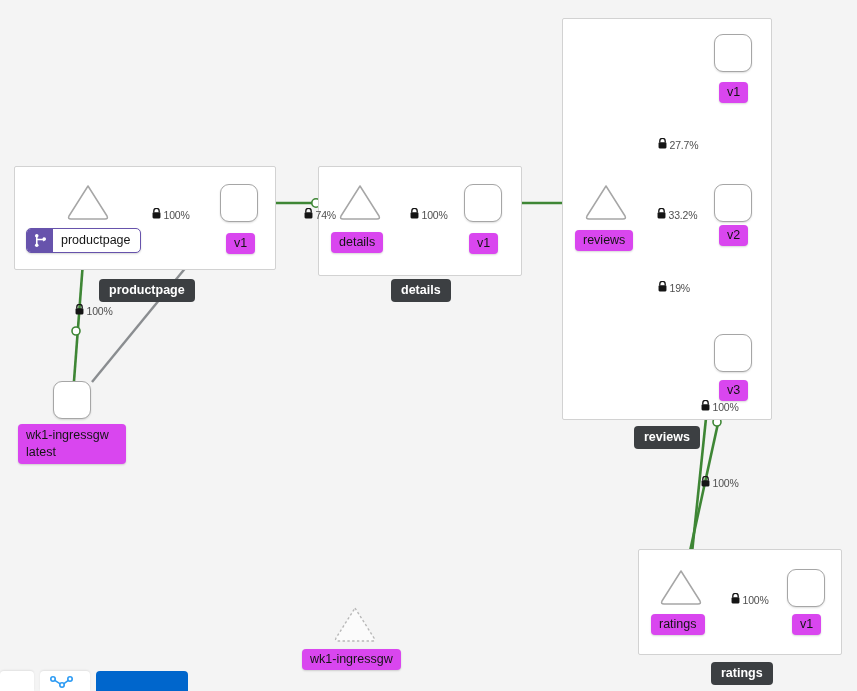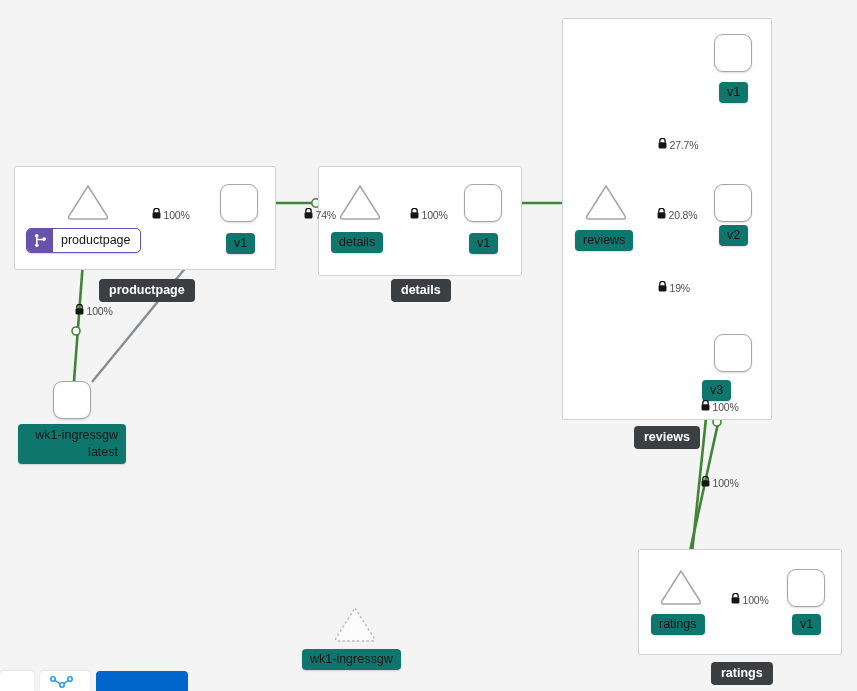--- a/index.html
+++ b/index.html
@@ -36,29 +36,29 @@
   
   .svc-node {
     position: absolute;
     width: 44px; height: 38px;
   }
   .svc-node svg { display:block; width: 44px; height: 38px; }
 
   
   .node-label {
     position: absolute;
-    background: #0f766e;
+    background: #d946ef;
     color: #151515;
     font-size: 12.5px;
     line-height: 15px;
     padding: 3px 8px;
     border-radius: 4px;
     box-shadow: 0 1px 2px rgba(0,0,0,0.16);
     white-space: pre;
-    text-align: right;
+    text-align: left;
   }
   .node-label.multi { line-height: 17px; }
 
   
   .label-with-badge {
     position: absolute;
     display: flex;
     align-items: stretch;
     background: #ffffff;
     border: 1px solid #6753ac;
@@ -261,21 +261,21 @@
   <div class="node-label" style="left:331px; top:232px;">details</div>
 
   <div class="node-label" style="left:469px; top:233px;">v1</div>
 
   <div class="node-label" style="left:575px; top:230px;">reviews</div>
 
   <div class="node-label" style="left:719px; top:82px;">v1</div>
 
   <div class="node-label" style="left:719px; top:225px;">v2</div>
 
-  <div class="node-label" style="left:702px; top:380px;">v3</div>
+  <div class="node-label" style="left:719px; top:380px;">v3</div>
 
   <div class="node-label" style="left:651px; top:614px;">ratings</div>
 
   <div class="node-label" style="left:792px; top:614px;">v1</div>
 
   <div class="node-label multi" style="left:18px; top:424px; width:108px;">wk1-ingressgw
 latest</div>
 
   <div class="node-label" style="left:302px; top:649px;">wk1-ingressgw</div>
 
@@ -334,21 +334,21 @@
     <span class="pct">27.7%</span>
   </div>
 
   <div class="edge-label" style="left:639px; top:196px;">
     <span class="lock">
       <svg width="9" height="11" viewBox="0 0 10 12">
           <path d="M2 5 V3.3 A3 3 0 0 1 8 3.3 V5" fill="none" stroke="#151515" stroke-width="1.5"></path>
           <rect x="0.6" y="4.7" width="8.8" height="6.8" rx="1.2" fill="#151515"></rect>
         </svg>
     </span>
-    <span class="pct">20.8%</span>
+    <span class="pct">33.2%</span>
   </div>
 
   <div class="edge-label" style="left:640px; top:269px;">
     <span class="lock">
       <svg width="9" height="11" viewBox="0 0 10 12">
           <path d="M2 5 V3.3 A3 3 0 0 1 8 3.3 V5" fill="none" stroke="#151515" stroke-width="1.5"></path>
           <rect x="0.6" y="4.7" width="8.8" height="6.8" rx="1.2" fill="#151515"></rect>
         </svg>
     </span>
     <span class="pct">19%</span>

